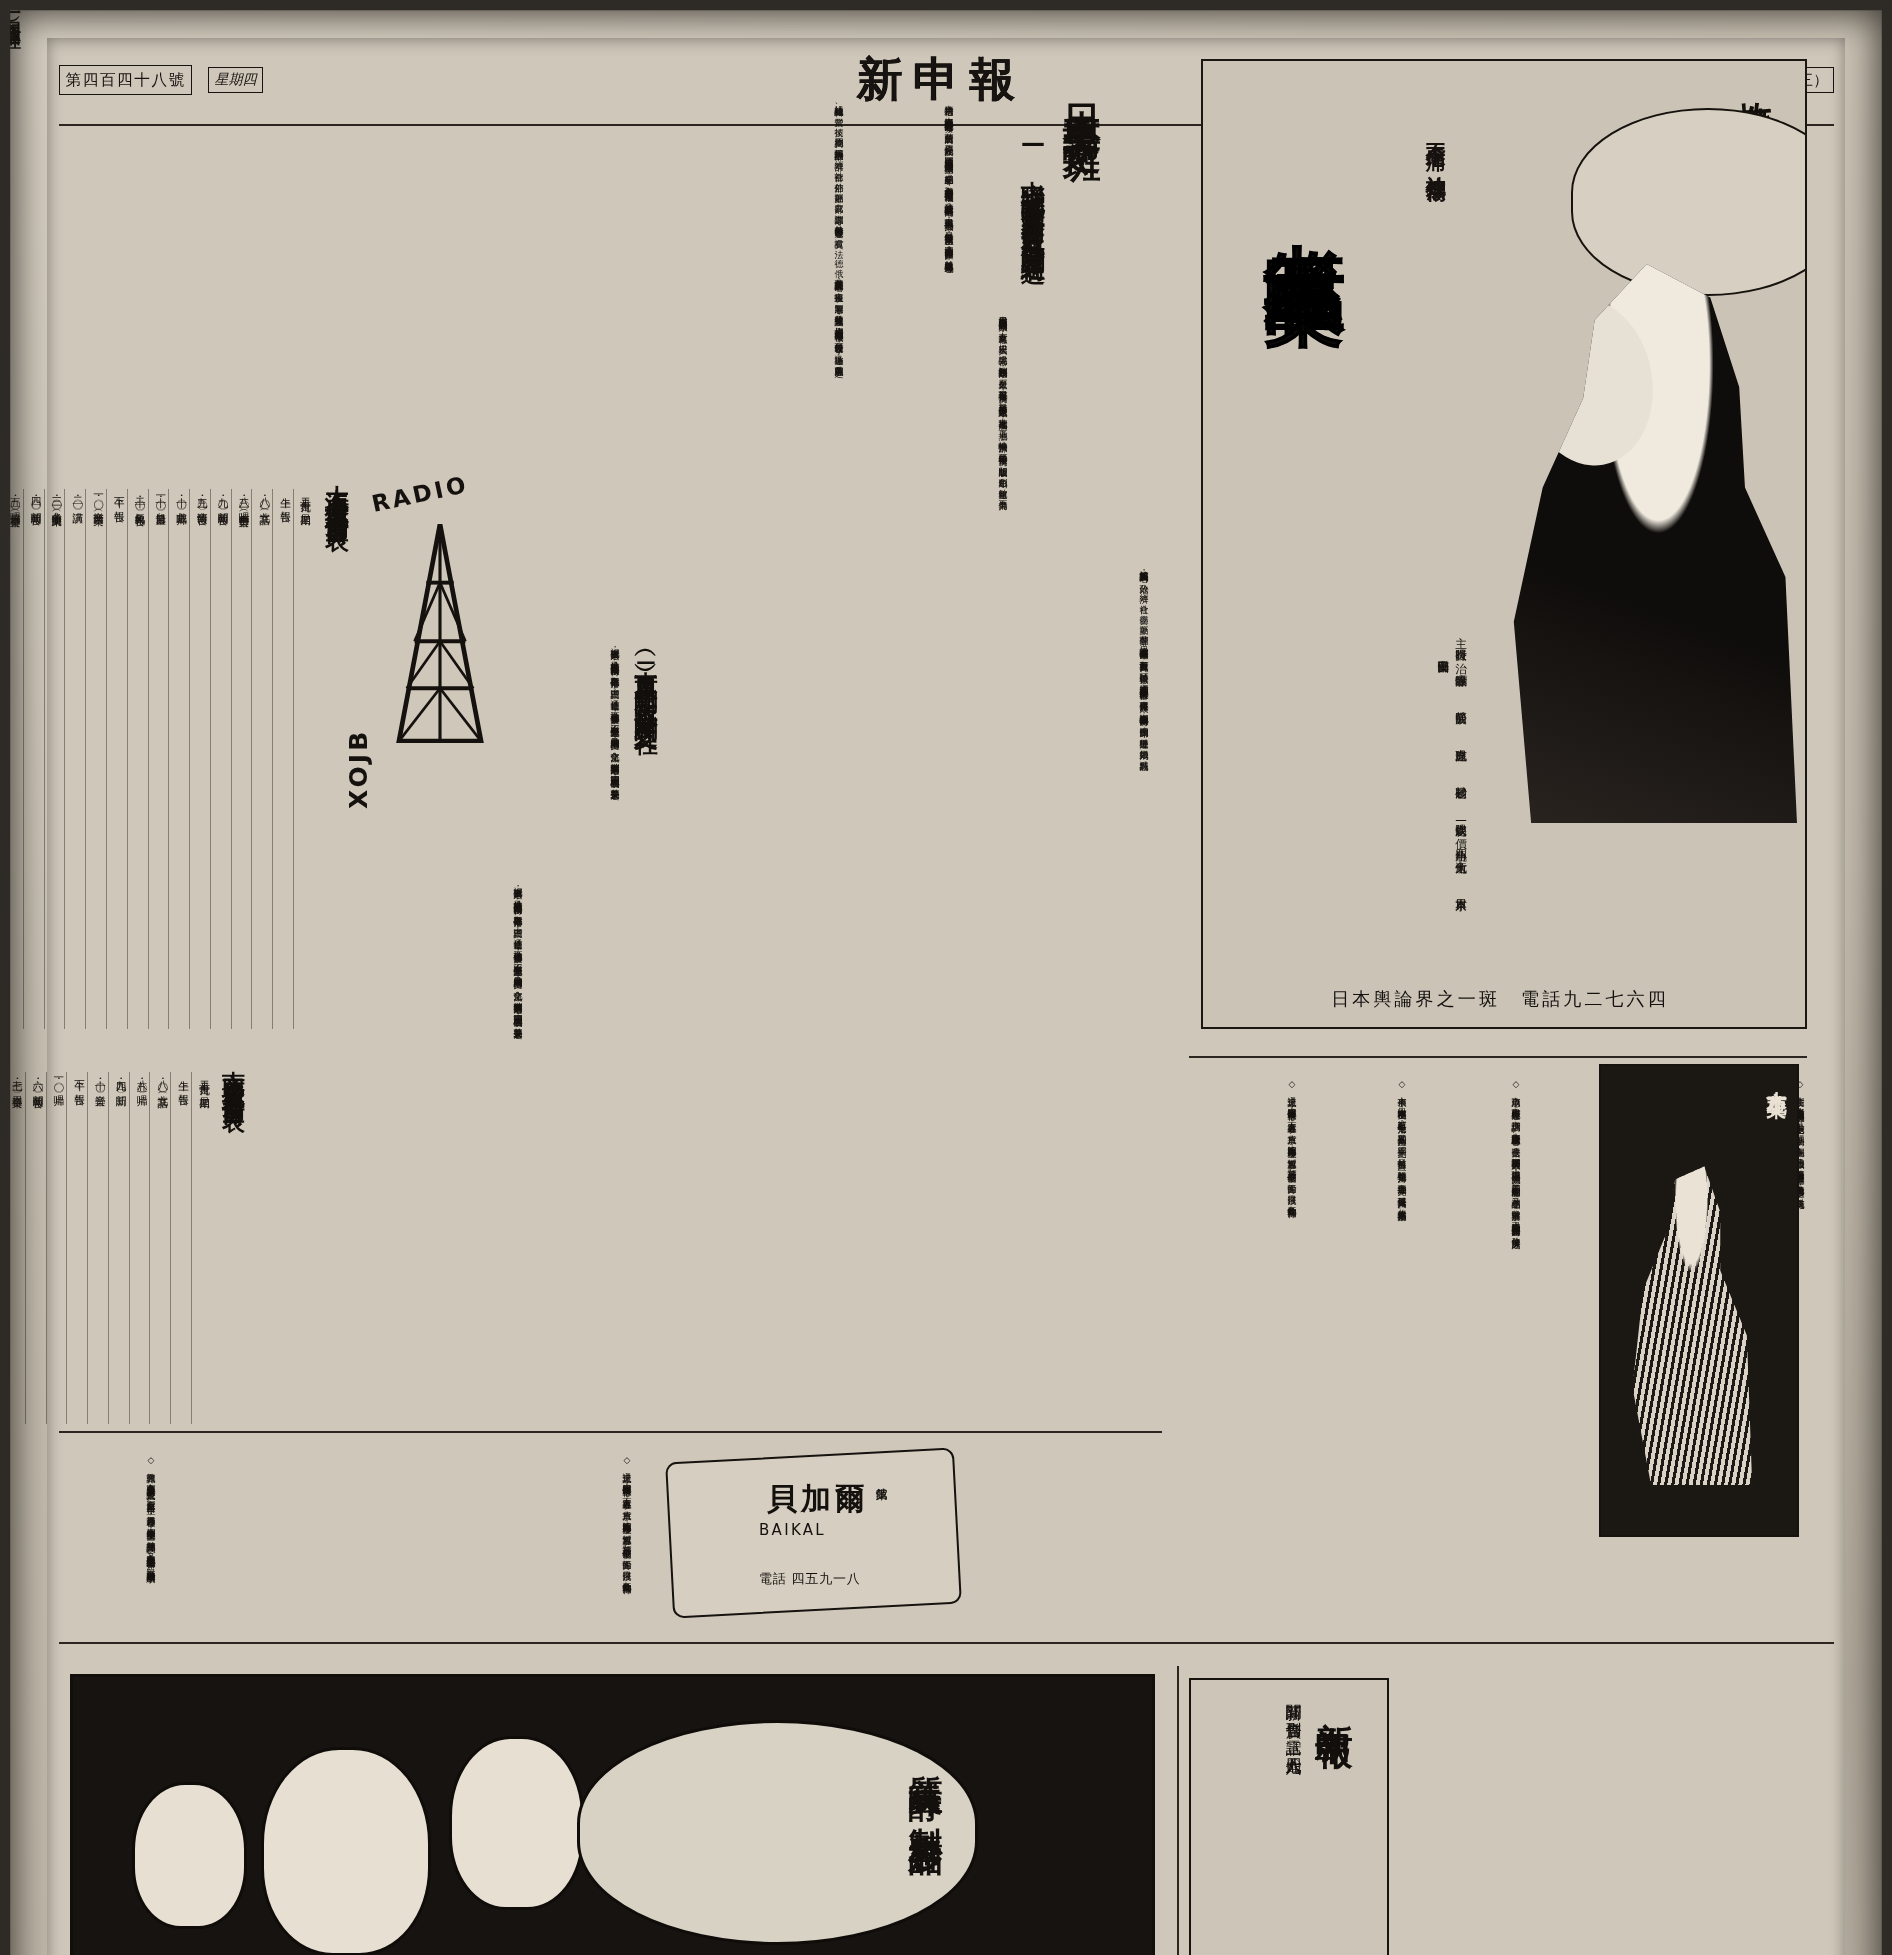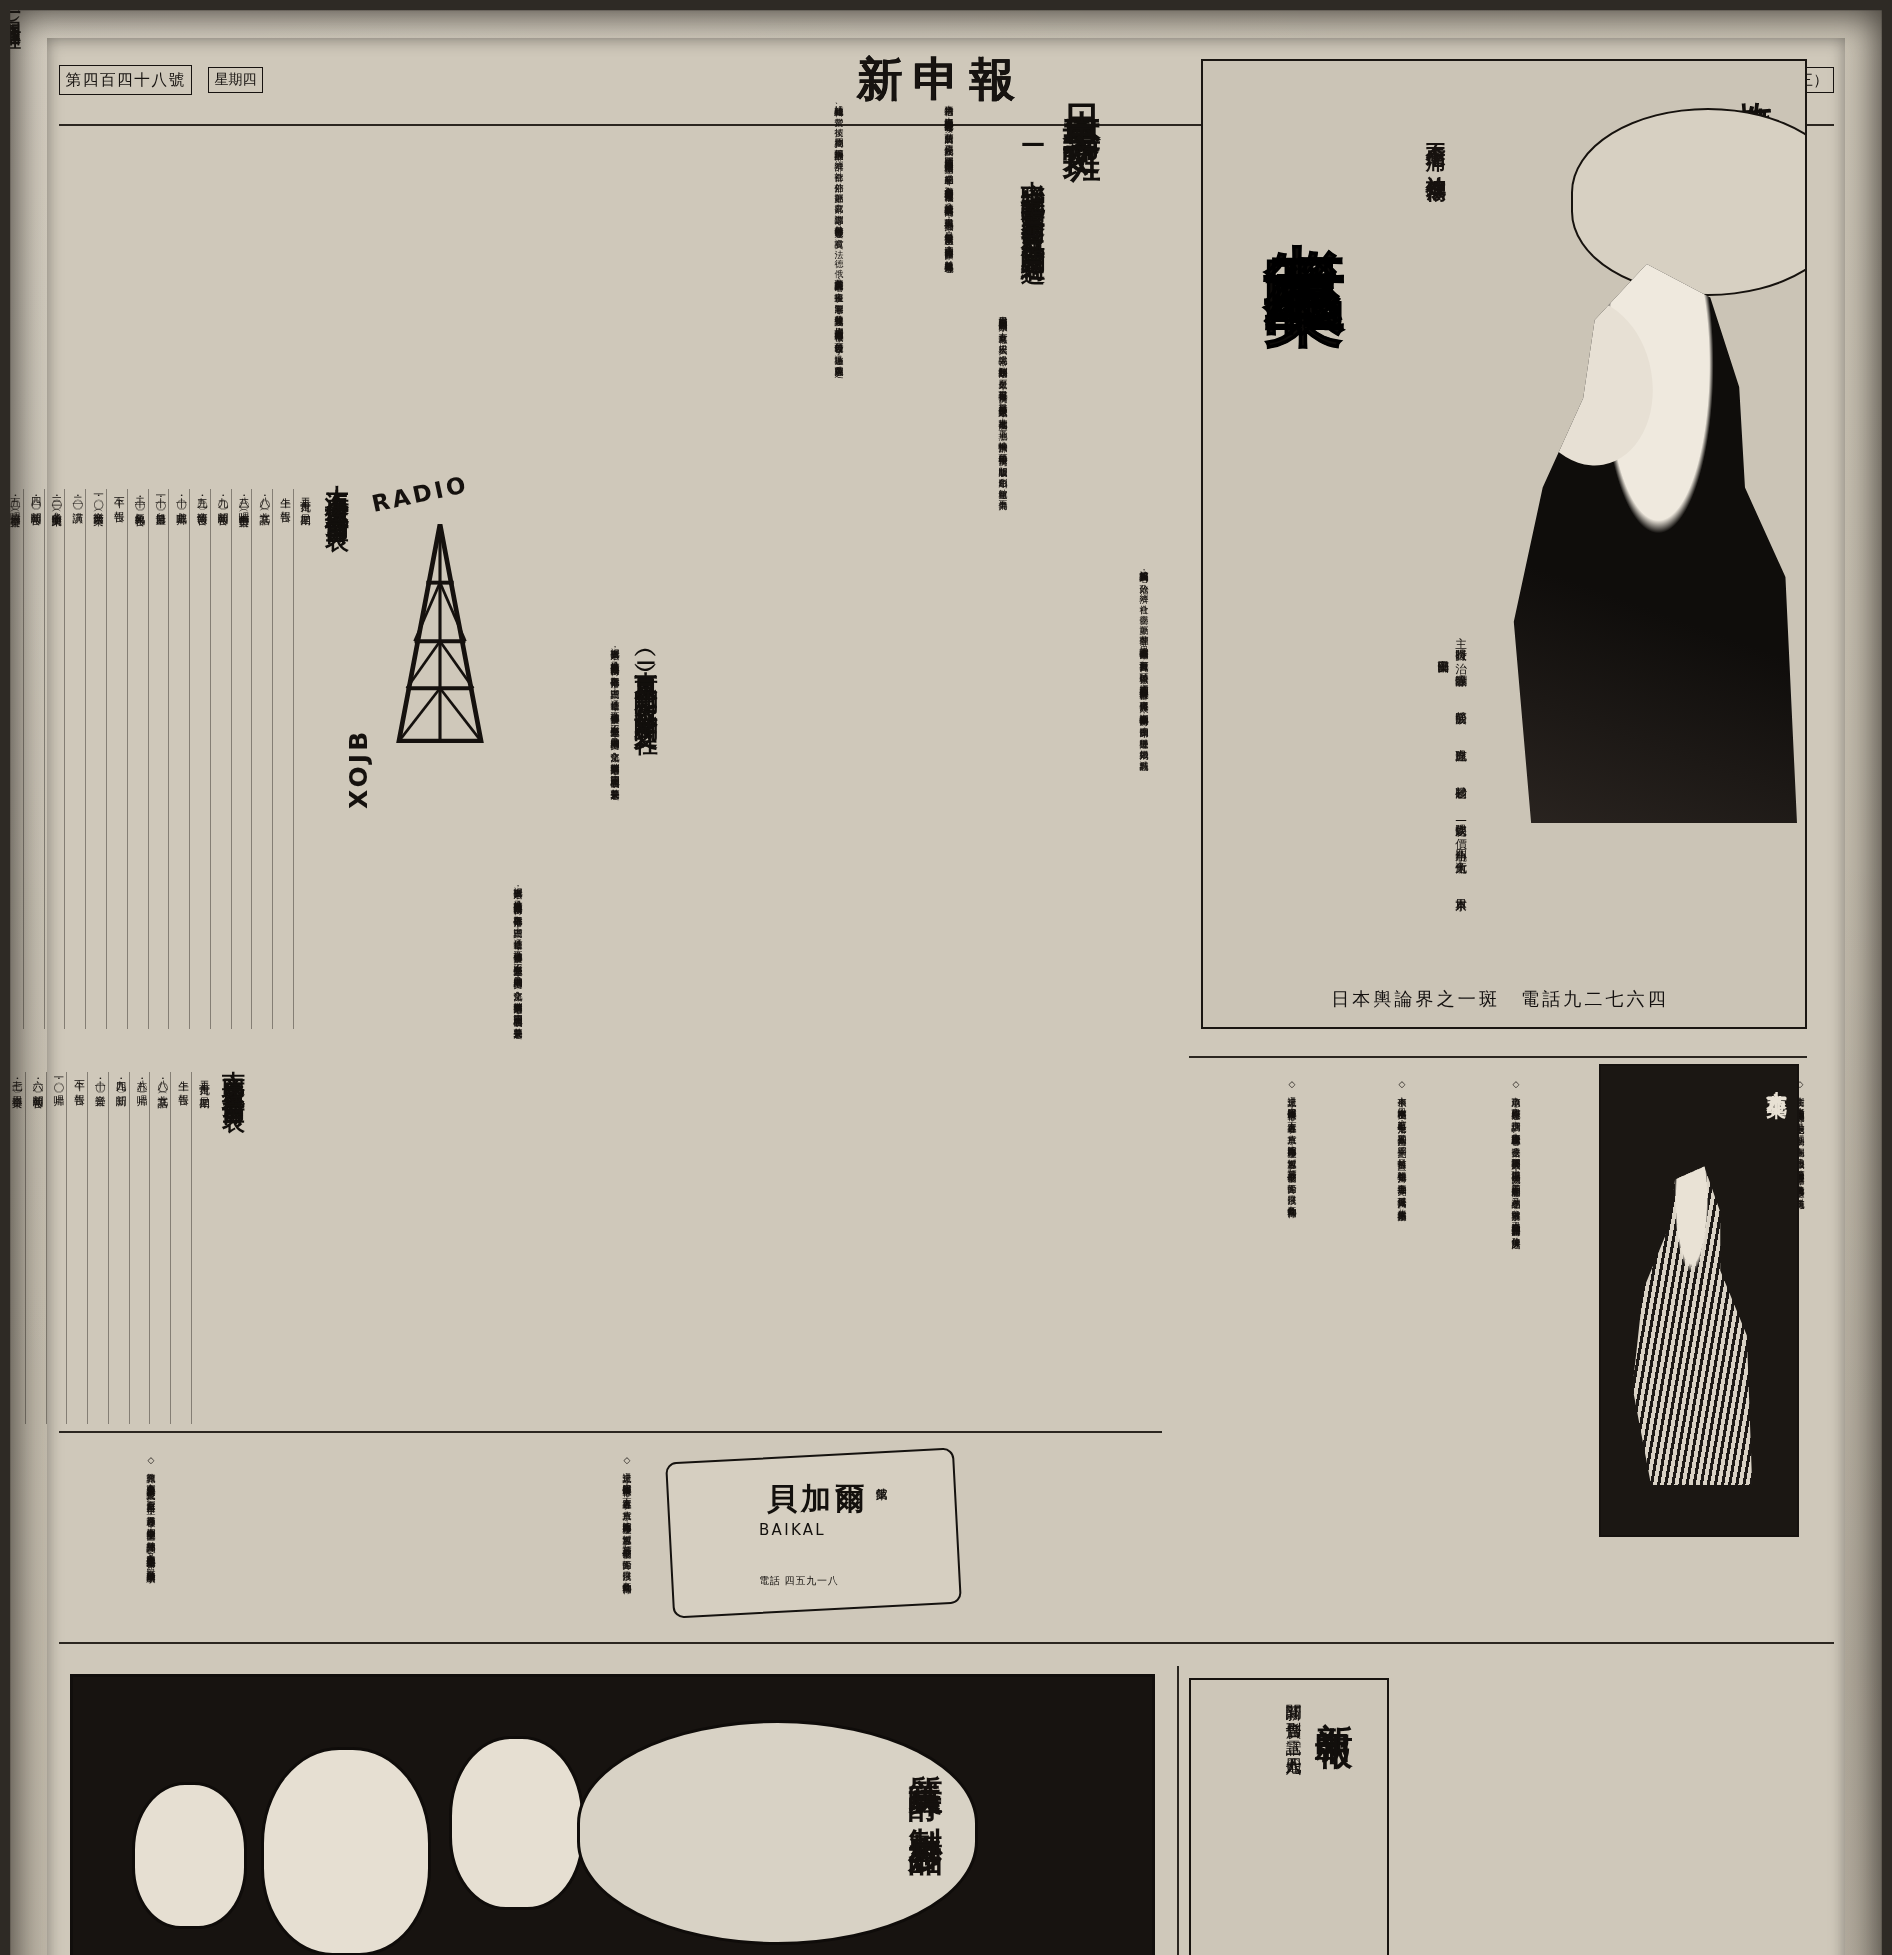--- a/index.html
+++ b/index.html
@@ -35,21 +35,21 @@
 
   
   .masthead{
     position:absolute;left:59px;top:43px;width:1775px;height:74px;
     display:flex;align-items:center;justify-content:space-between;
     color:#171310;
     gap:30px;
   }
   .mh-left{display:flex;align-items:center;gap:15.6px;}
   .mh-issue{font-size:15.6px;letter-spacing:1.6px;border:1.2px solid #171310;padding:3.1px 5.5px;}
-  .mh-week{font-size:14px;border:1.2px solid #171310;padding:3.1px 5.5px;}
+  .mh-week{font-size:14px;border:1.2px solid #171310;padding:3.1px 5.5px;font-style:italic;}
   .mh-title{
     font-size:46px;font-weight:bold;letter-spacing:10.2px;
     text-shadow:0.4px 0.4px 0 #000;
   }
   .mh-date{font-size:15.6px;letter-spacing:2.3px;}
   .mh-sec{font-size:15px;border:1.2px solid #171310;padding:2.3px 4.7px;}
 
   .rule{position:absolute;background:#2b2620;}
 
   
@@ -179,21 +179,21 @@
     position:absolute;left:98px;top:23.5px;font-size:30px;font-weight:bold;color:#13100d;letter-spacing:3.9px;
   }
   .ad-baikal .en{
     position:absolute;left:90px;top:66px;font-size:15px;font-weight:normal;color:#13100d;letter-spacing:2.3px;
   }
   .ad-baikal .meta{
     position:absolute;left:203px;top:23.5px;writing-mode:vertical-rl;text-orientation:upright;
     font-size:11.7px;line-height:1.5;color:#13100d;
   }
   .ad-baikal .tel{
-    position:absolute;left:90px;bottom:23.5px;font-size:10px;color:#13100d;letter-spacing:0.8px;
+    position:absolute;left:90px;bottom:23.5px;font-size:13px;color:#13100d;letter-spacing:0.8px;
   }
 
   
   .box-sub{
     position:absolute;left:1189px;top:1678px;width:196px;height:399px;
     border:2.3px solid #17130f;background:#cdc6b8;
   }
   .box-sub .t{
     position:absolute;left:13.3px;top:11.7px;
     writing-mode:vertical-rl;text-orientation:upright;

